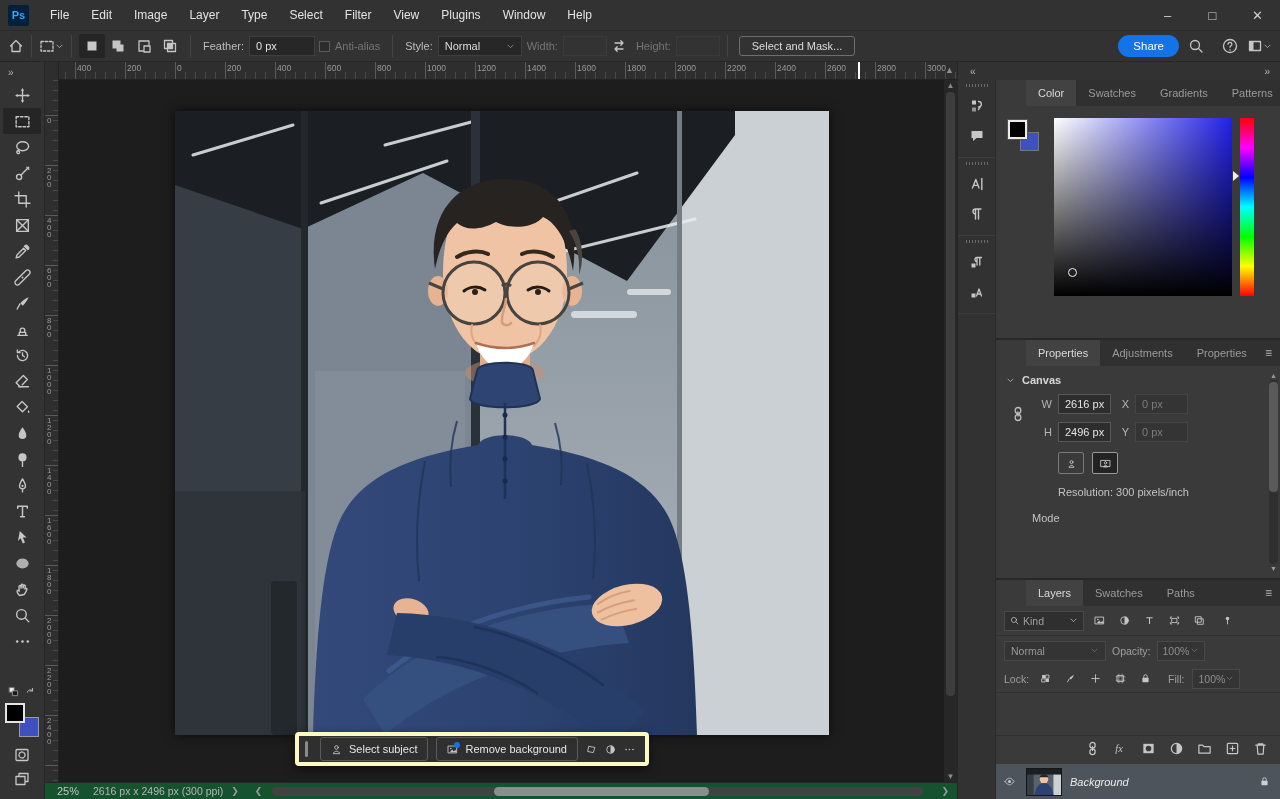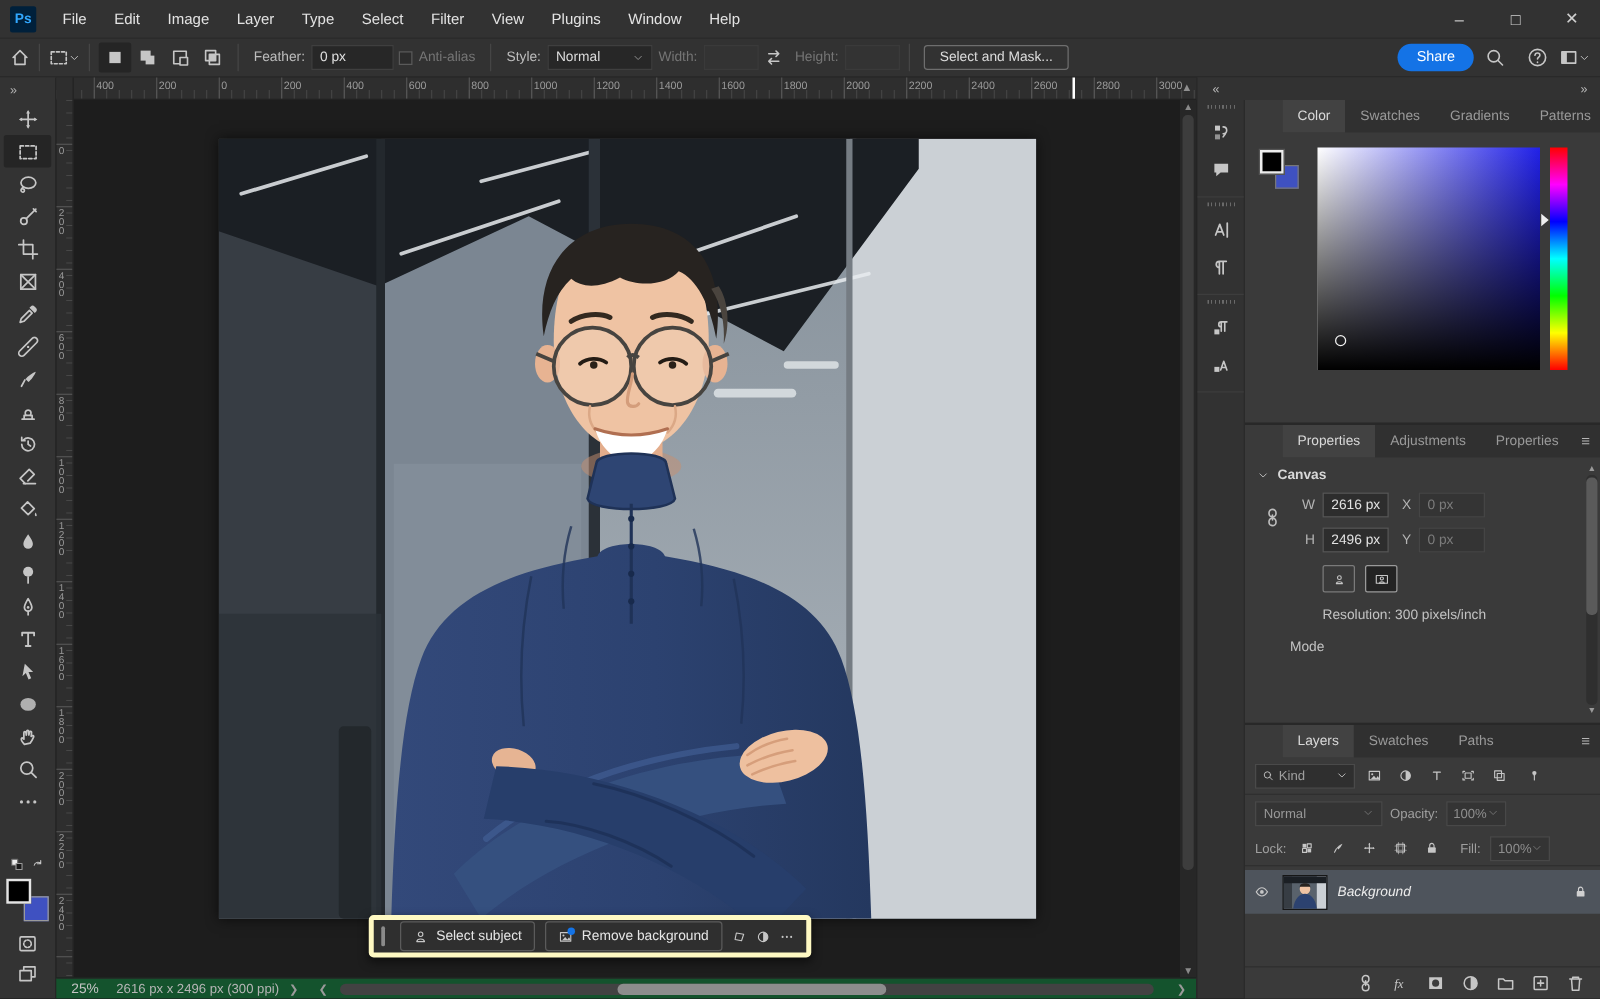--- a/index.html
+++ b/index.html
@@ -1057,20 +1057,62 @@
               <span style="margin-left:6px;">Fill:</span>
               <span class="small-box">
                 <span>100%</span>
                 <span class="cv ic xs">
                     <svg viewBox="0 0 16 16" fill="none" stroke="currentColor" stroke-width="1.3" stroke-linecap="round" stroke-linejoin="round">
                       <path d="M3.5 5.5 8 10l4.5-4.5"></path>
                     </svg>
                   </span>
               </span>
             </div>
+            <div id="layers-bottom">
+                <span class="ic">
+                  <svg viewBox="0 0 16 16" fill="none" stroke="currentColor" stroke-width="1.3" stroke-linecap="round" stroke-linejoin="round">
+                    <rect x="5.2" y="1.5" width="5.6" height="6" rx="2.8"></rect>
+                    <rect x="5.2" y="8.5" width="5.6" height="6" rx="2.8"></rect>
+                    <path d="M8 6v4"></path>
+                  </svg>
+                </span>
+                <span class="ic">
+                  <svg viewBox="0 0 16 16" fill="none" stroke="currentColor" stroke-width="1.3" stroke-linecap="round" stroke-linejoin="round">
+                    <text x="2.5" y="12" font-size="11" font-style="italic" fill="currentColor" stroke="none" font-family="Liberation Serif,serif">fx</text>
+                  </svg>
+                </span>
+                <span class="ic">
+                  <svg viewBox="0 0 16 16" fill="none" stroke="currentColor" stroke-width="1.3" stroke-linecap="round" stroke-linejoin="round">
+                    <rect x="2.5" y="3" width="11" height="10" fill="currentColor" stroke="none"></rect>
+                    <circle cx="8" cy="8" r="3" fill="#3a3a3a" stroke="none"></circle>
+                  </svg>
+                </span>
+                <span class="ic">
+                  <svg viewBox="0 0 16 16" fill="none" stroke="currentColor" stroke-width="1.3" stroke-linecap="round" stroke-linejoin="round">
+                    <circle cx="8" cy="8" r="5.5"></circle>
+                    <path d="M8 2.5v11A5.5 5.5 0 0 0 8 2.5z" fill="currentColor" stroke="none"></path>
+                  </svg>
+                </span>
+                <span class="ic">
+                  <svg viewBox="0 0 16 16" fill="none" stroke="currentColor" stroke-width="1.3" stroke-linecap="round" stroke-linejoin="round">
+                    <path d="M2 4.5h4l1.5 1.5H14v7H2z"></path>
+                  </svg>
+                </span>
+                <span class="ic">
+                  <svg viewBox="0 0 16 16" fill="none" stroke="currentColor" stroke-width="1.3" stroke-linecap="round" stroke-linejoin="round">
+                    <rect x="2.5" y="2.5" width="11" height="11" rx="1"></rect>
+                    <path d="M8 5.5v5M5.5 8h5"></path>
+                  </svg>
+                </span>
+                <span class="ic">
+                  <svg viewBox="0 0 16 16" fill="none" stroke="currentColor" stroke-width="1.3" stroke-linecap="round" stroke-linejoin="round">
+                    <path d="M3 4.5h10M5.5 4.5V3h5v1.5M4.5 4.5 5.2 14h5.6l.7-9.5"></path>
+                  </svg>
+                </span>
+              </div>
             <div id="layer-row">
               <span id="layer-eye">
                   <span class="ic sm">
                     <svg viewBox="0 0 16 16" fill="none" stroke="currentColor" stroke-width="1.3" stroke-linecap="round" stroke-linejoin="round">
                       <path d="M1.5 8C3.5 4.8 6 3.2 8 3.2S12.5 4.8 14.5 8C12.5 11.2 10 12.8 8 12.8S3.5 11.2 1.5 8z"></path>
                       <circle cx="8" cy="8" r="2.2" fill="currentColor" stroke="none"></circle>
                     </svg>
                   </span>
                 </span>
               <span id="layer-thumb">
@@ -1085,60 +1127,18 @@
                 </svg>
               </span>
               <span id="layer-name">Background</span>
               <span id="layer-lock" class="ic sm">
                   <svg viewBox="0 0 16 16" fill="none" stroke="currentColor" stroke-width="1.3" stroke-linecap="round" stroke-linejoin="round">
                     <rect x="3.5" y="7" width="9" height="6.5" rx="1" fill="currentColor" stroke="none"></rect>
                     <path d="M5.5 7V5a2.5 2.5 0 0 1 5 0v2"></path>
                   </svg>
                 </span>
             </div>
-            <div id="layers-bottom">
-                <span class="ic">
-                  <svg viewBox="0 0 16 16" fill="none" stroke="currentColor" stroke-width="1.3" stroke-linecap="round" stroke-linejoin="round">
-                    <rect x="5.2" y="1.5" width="5.6" height="6" rx="2.8"></rect>
-                    <rect x="5.2" y="8.5" width="5.6" height="6" rx="2.8"></rect>
-                    <path d="M8 6v4"></path>
-                  </svg>
-                </span>
-                <span class="ic">
-                  <svg viewBox="0 0 16 16" fill="none" stroke="currentColor" stroke-width="1.3" stroke-linecap="round" stroke-linejoin="round">
-                    <text x="2.5" y="12" font-size="11" font-style="italic" fill="currentColor" stroke="none" font-family="Liberation Serif,serif">fx</text>
-                  </svg>
-                </span>
-                <span class="ic">
-                  <svg viewBox="0 0 16 16" fill="none" stroke="currentColor" stroke-width="1.3" stroke-linecap="round" stroke-linejoin="round">
-                    <rect x="2.5" y="3" width="11" height="10" fill="currentColor" stroke="none"></rect>
-                    <circle cx="8" cy="8" r="3" fill="#3a3a3a" stroke="none"></circle>
-                  </svg>
-                </span>
-                <span class="ic">
-                  <svg viewBox="0 0 16 16" fill="none" stroke="currentColor" stroke-width="1.3" stroke-linecap="round" stroke-linejoin="round">
-                    <circle cx="8" cy="8" r="5.5"></circle>
-                    <path d="M8 2.5v11A5.5 5.5 0 0 0 8 2.5z" fill="currentColor" stroke="none"></path>
-                  </svg>
-                </span>
-                <span class="ic">
-                  <svg viewBox="0 0 16 16" fill="none" stroke="currentColor" stroke-width="1.3" stroke-linecap="round" stroke-linejoin="round">
-                    <path d="M2 4.5h4l1.5 1.5H14v7H2z"></path>
-                  </svg>
-                </span>
-                <span class="ic">
-                  <svg viewBox="0 0 16 16" fill="none" stroke="currentColor" stroke-width="1.3" stroke-linecap="round" stroke-linejoin="round">
-                    <rect x="2.5" y="2.5" width="11" height="11" rx="1"></rect>
-                    <path d="M8 5.5v5M5.5 8h5"></path>
-                  </svg>
-                </span>
-                <span class="ic">
-                  <svg viewBox="0 0 16 16" fill="none" stroke="currentColor" stroke-width="1.3" stroke-linecap="round" stroke-linejoin="round">
-                    <path d="M3 4.5h10M5.5 4.5V3h5v1.5M4.5 4.5 5.2 14h5.6l.7-9.5"></path>
-                  </svg>
-                </span>
-              </div>
           </div>
         </div>
       </div>
     </div>
   </div>
 </div>
 
 </body></html>

